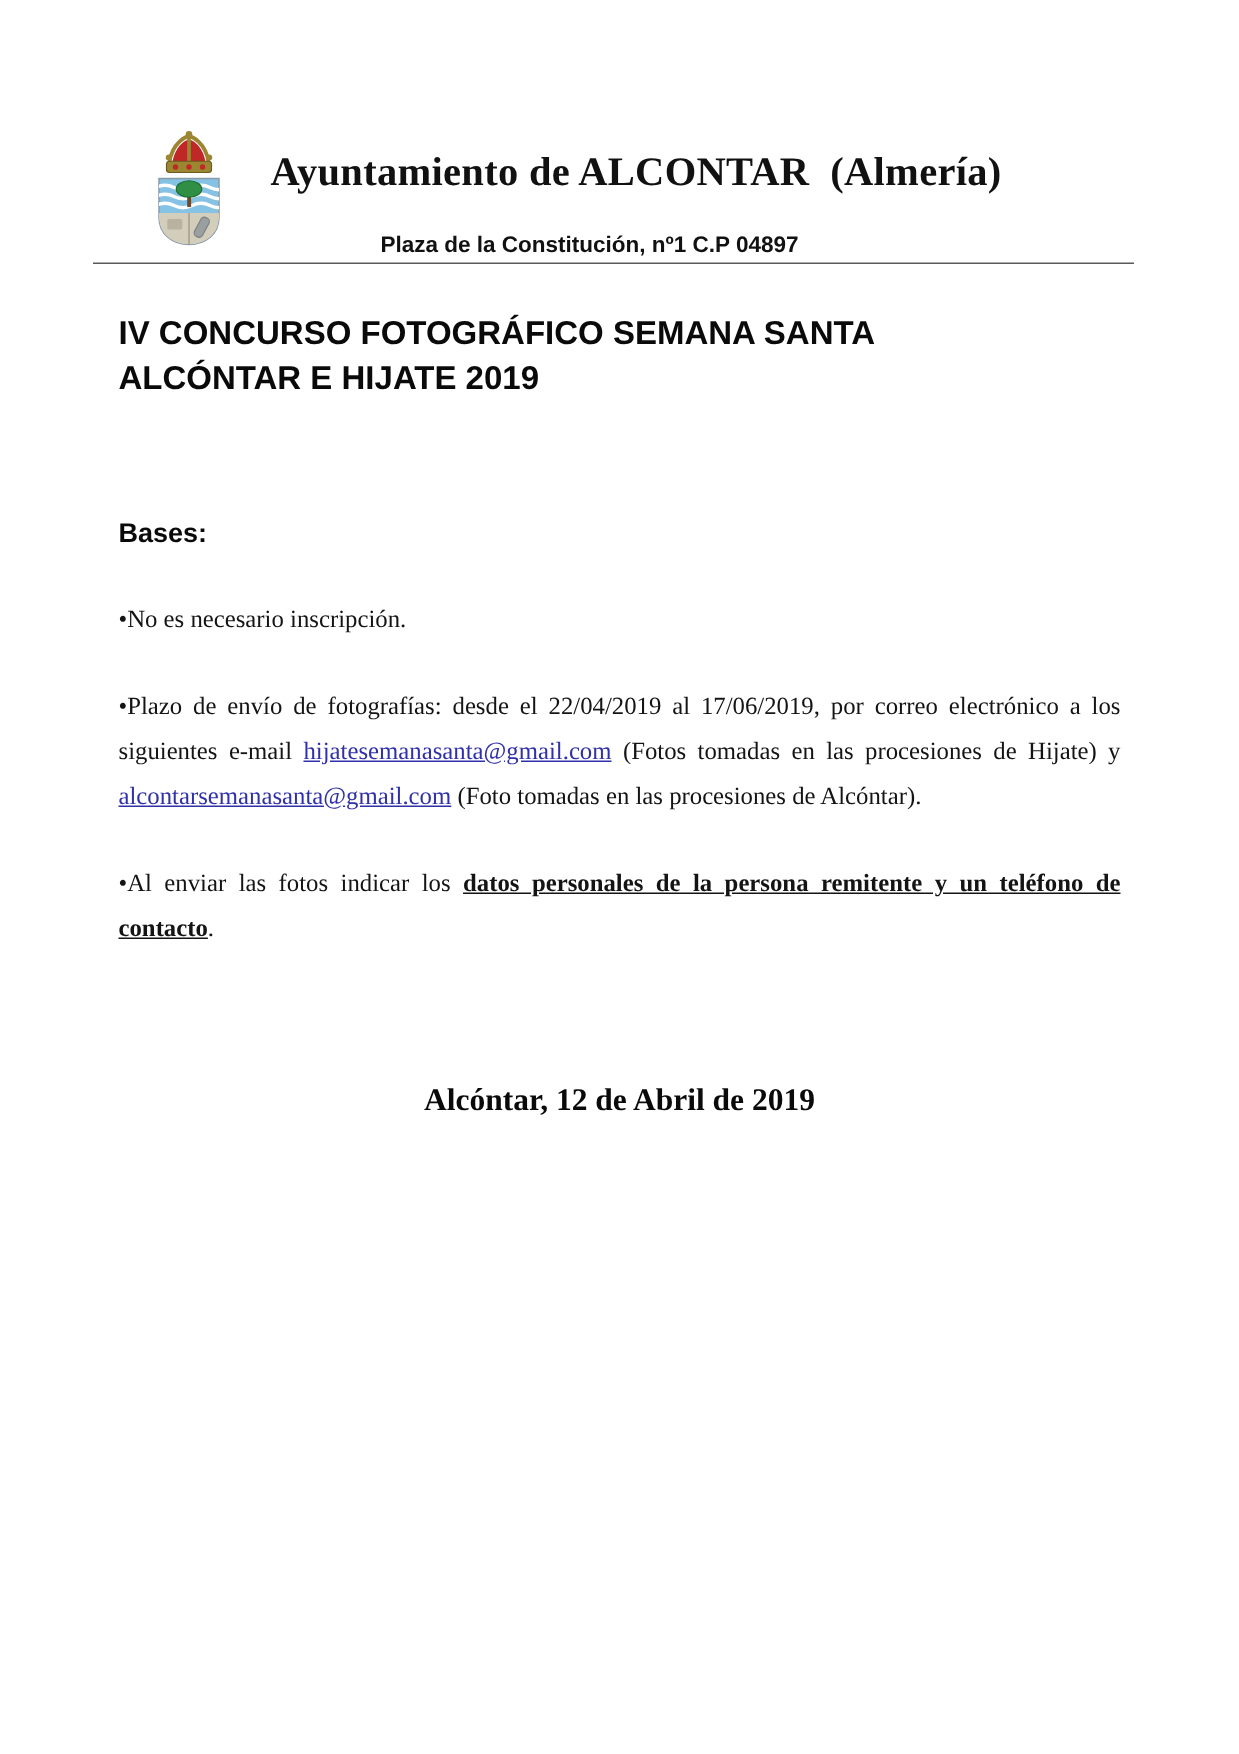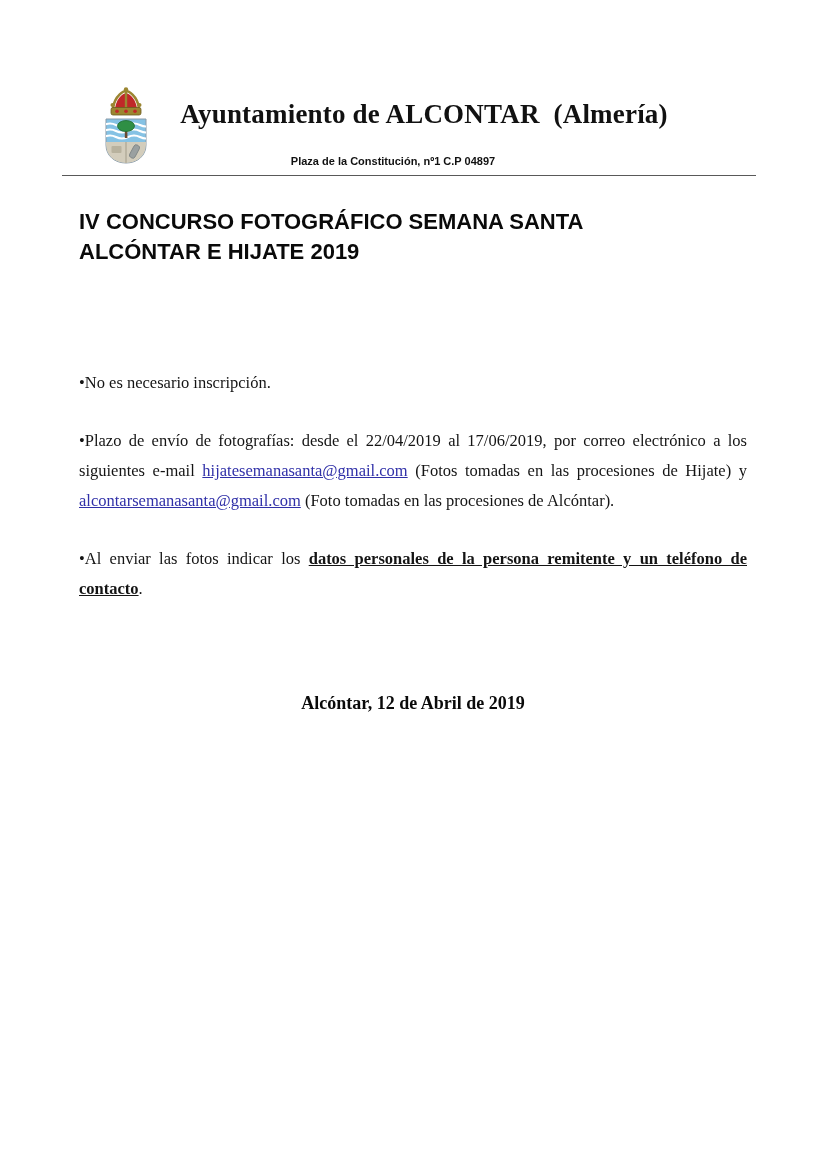--- a/index.html
+++ b/index.html
@@ -36,21 +36,21 @@
     white-space: pre;
   }
   .org-address {
     position: absolute;
     top: 155px;
     left: 30px;
     right: 0;
     text-align: center;
     font-family: "Liberation Sans", sans-serif;
     font-weight: bold;
-    font-size: 11px;
+    font-size: 15px;
     color: #111;
   }
   .header-rule {
     position: absolute;
     top: 175px;
     left: 62px;
     width: 754px;
     height: 0;
     border-top: 1.5px solid #595959;
   }
@@ -97,21 +97,21 @@
     cursor: pointer;
   }
   .bold-underline {
     font-weight: bold;
     text-decoration: underline;
   }
   .date-line {
     margin: 84px 0 0 0;
     text-align: center;
     font-weight: bold;
-    font-size: 18px;
+    font-size: 21px;
     line-height: 30px;
     color: #0a0a0a;
   }
 </style>
 </head>
 <body>
 
 <div class="page">
 
   <svg class="crest" viewBox="0 0 62 82" xmlns="http://www.w3.org/2000/svg" aria-hidden="true">
@@ -158,20 +158,21 @@
 
   <div class="header-rule"></div>
 
   <div class="doc-title">
     <div>IV CONCURSO FOTOGRÁFICO SEMANA SANTA</div>
     <div>ALCÓNTAR E HIJATE 2019</div>
   </div>
 
   <div class="content">
 
+    <p class="section-heading">Bases:</p>
 
     <p class="para first-para">•No es necesario inscripción.</p>
 
 
     <p class="para"><span>•Plazo de envío de fotografías: desde el 22/04/2019 al 17/06/2019, por correo electrónico a los siguientes e-mail </span><a class="link">hijatesemanasanta@gmail.com</a><span> (Fotos tomadas en las procesiones de Hijate) y </span><a class="link">alcontarsemanasanta@gmail.com</a><span> (Foto tomadas en las procesiones de Alcóntar).</span></p>
 
     <p class="para"><span>•Al enviar las fotos indicar los </span><span class="bold-underline">datos personales de la persona remitente y un teléfono de contacto</span><span>.</span></p>
 
 
     <p class="date-line">Alcóntar, 12 de Abril de 2019</p>

